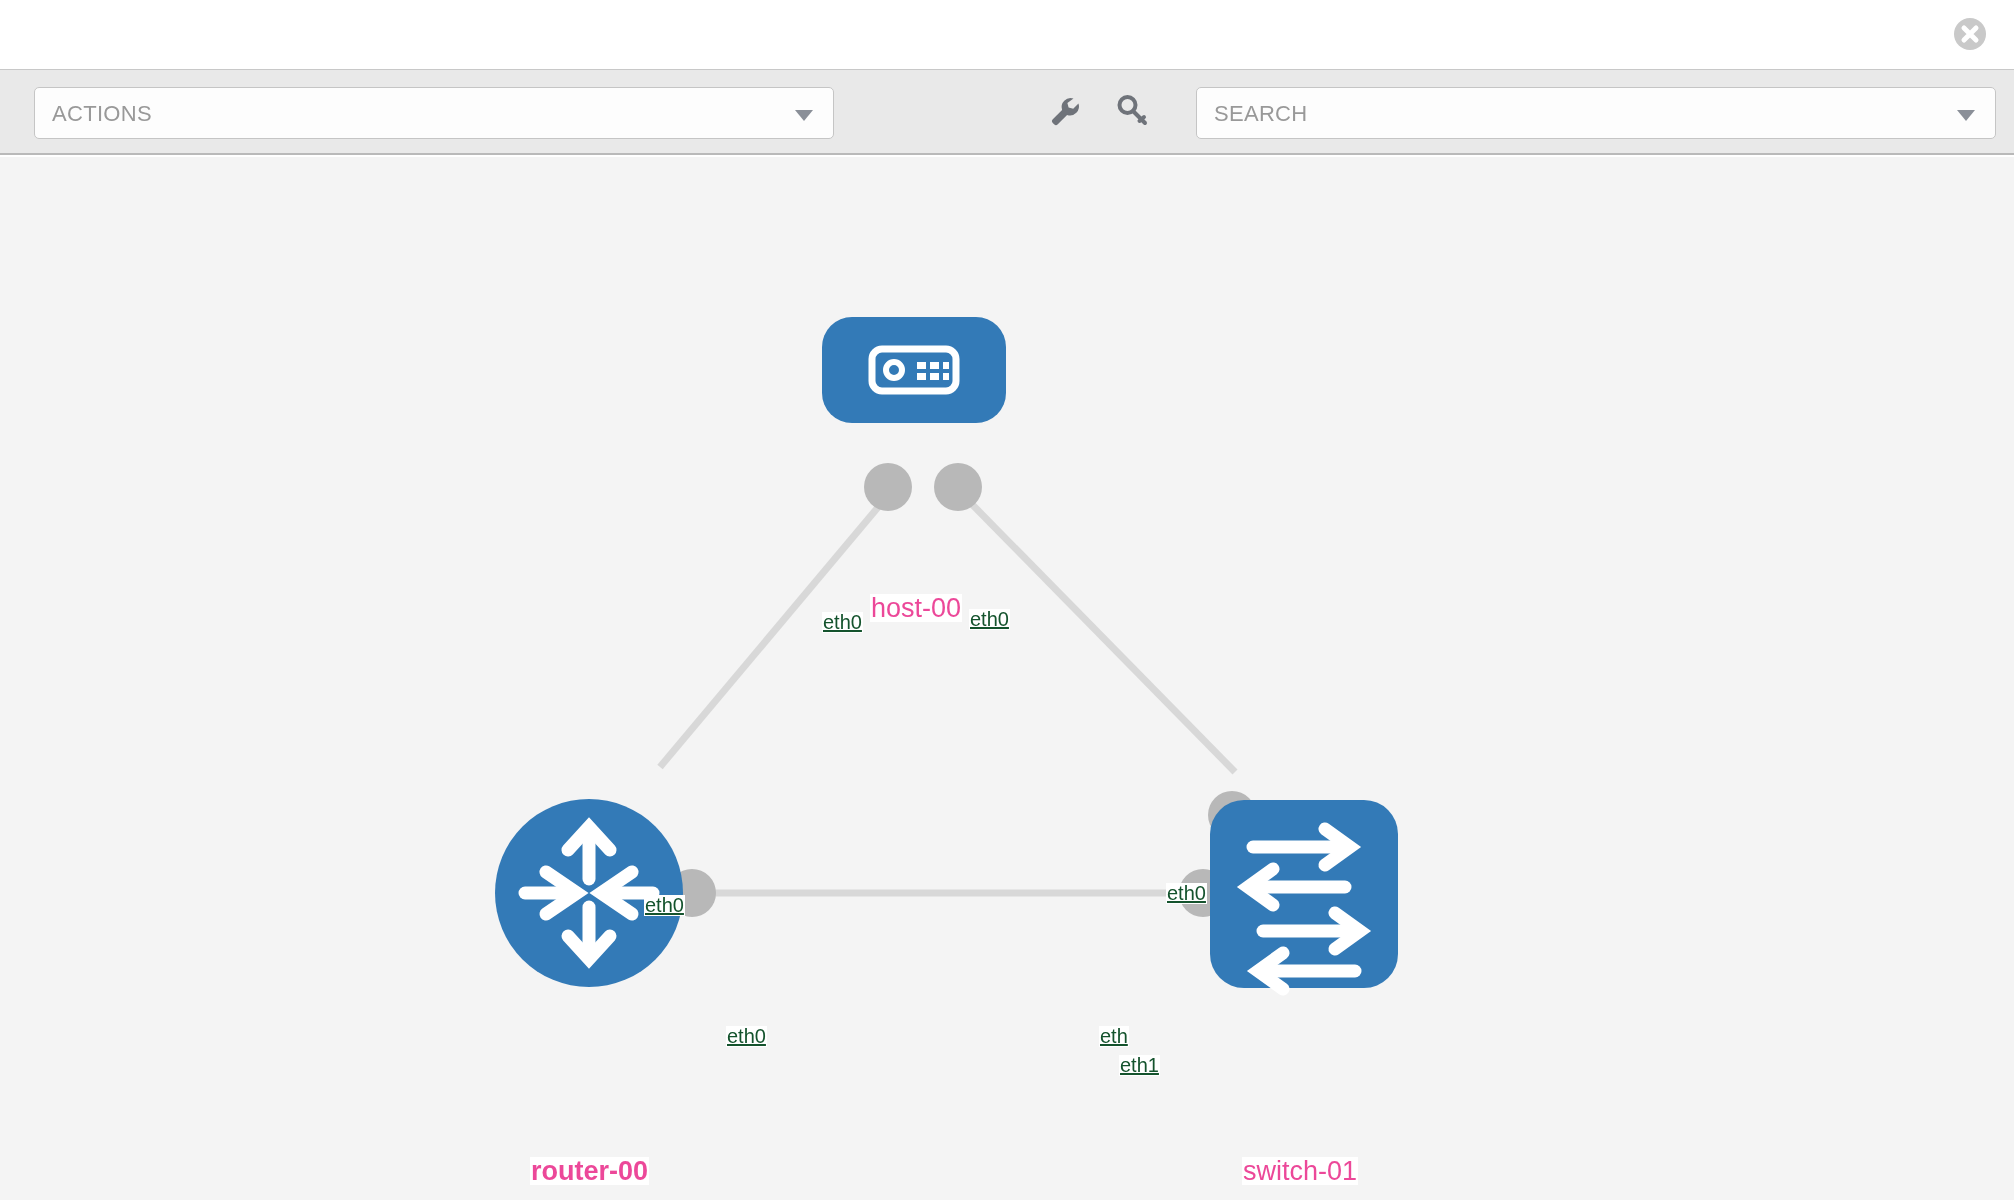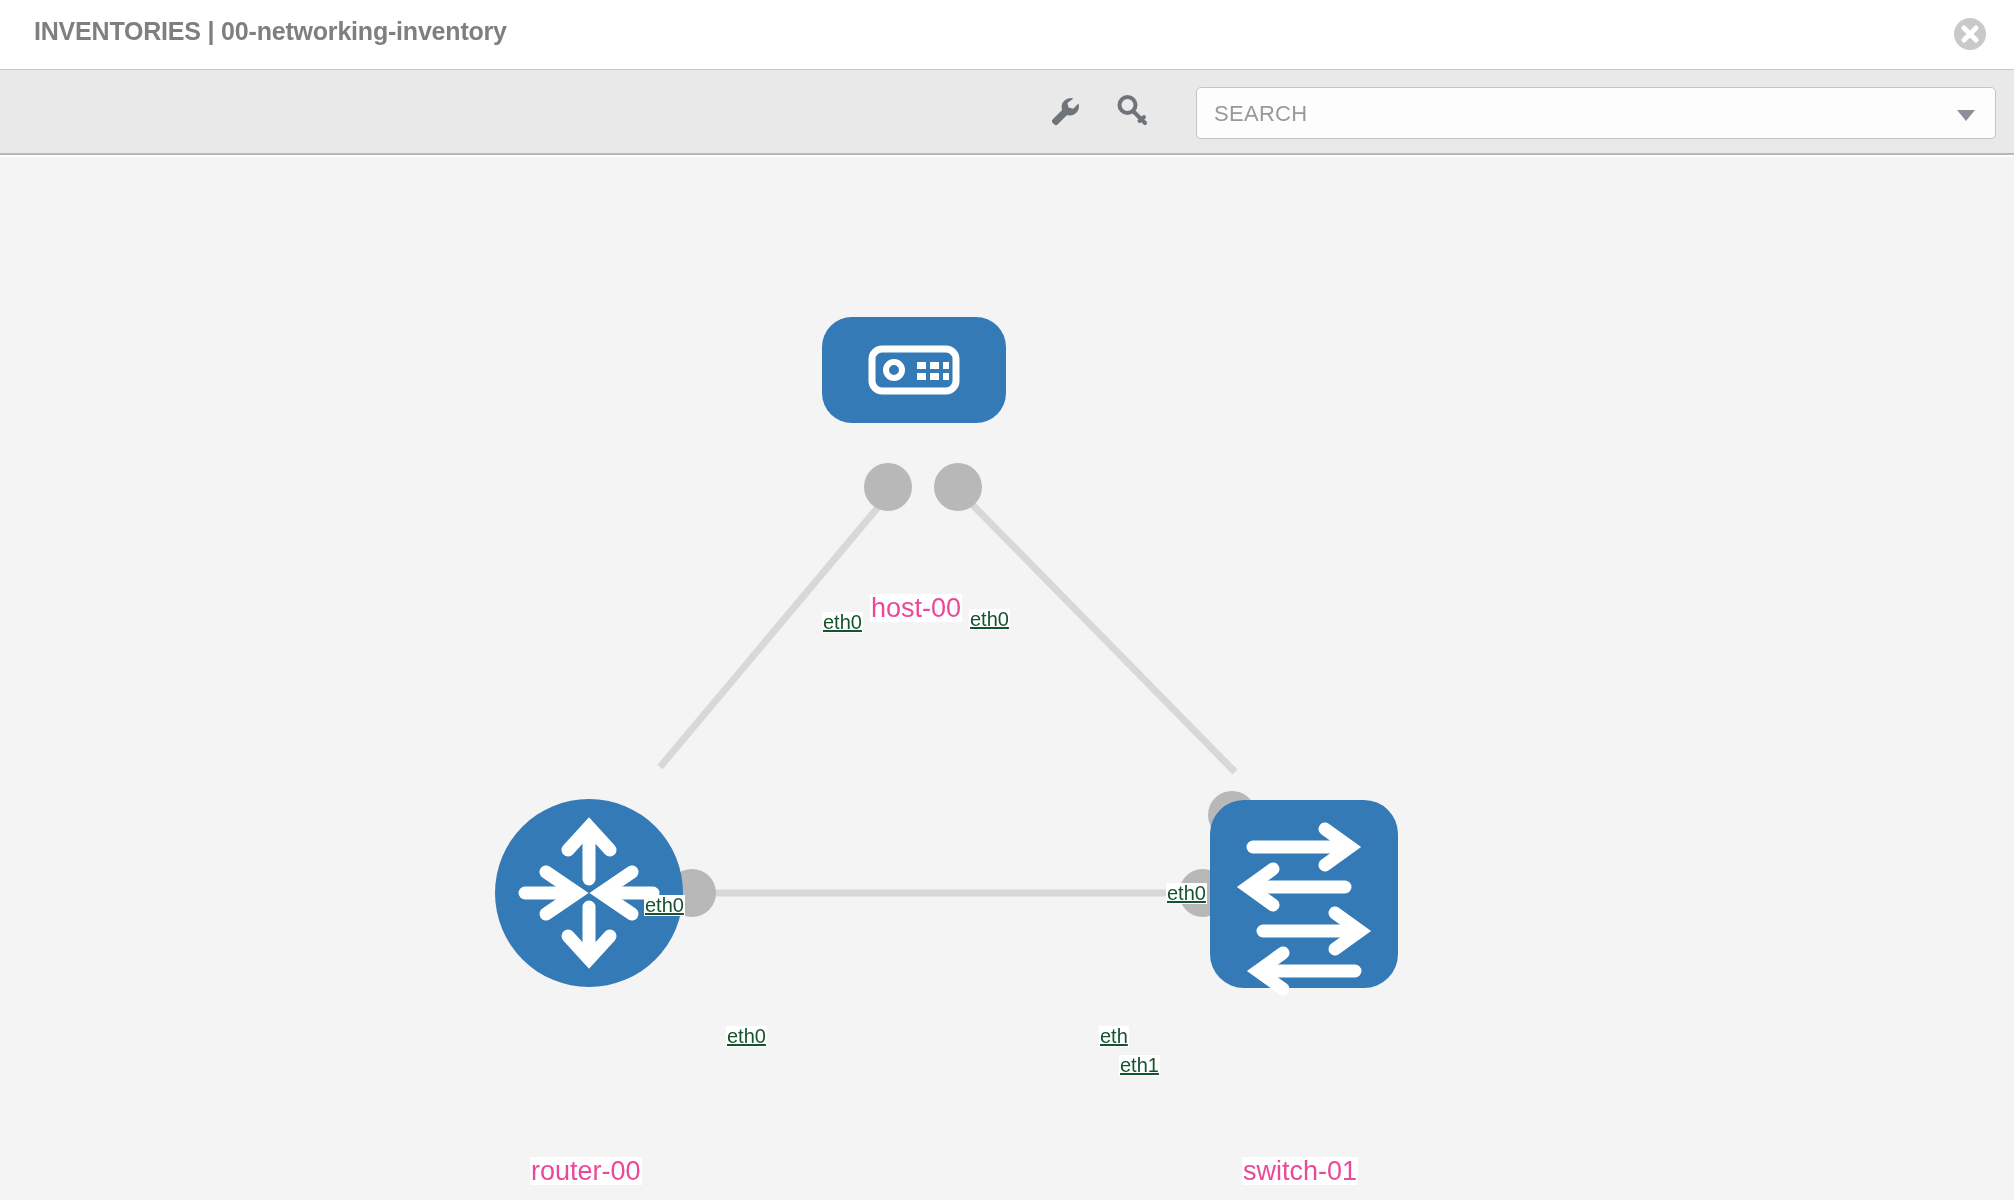--- a/index.html
+++ b/index.html
@@ -110,31 +110,34 @@
     white-space: nowrap;
     line-height: 1.05;
     padding: 0 1px;
     text-decoration: underline;
   }
 </style>
 </head>
 <body>
 
 <div class="header">
-  <div class="header-title">INVENTORIES | 00-networking-inventory</div>
   <div class="close-btn">
     <svg width="36" height="36" viewBox="0 0 36 36">
       <circle cx="18" cy="18" r="16" fill="#c9c9c9"></circle>
       <path d="M12 12 L24 24 M24 12 L12 24" stroke="#ffffff" stroke-width="5" stroke-linecap="round"></path>
     </svg>
   </div>
 </div>
 
 <div class="toolbar">
 
+  <div class="actions-select">
+    <span class="actions-label">ACTIONS</span>
+    <span class="caret"></span>
+  </div>
 
   <div class="tool-icon wrench">
     <svg width="38" height="38" viewBox="0 0 38 38">
       <path d="M27.5 6.5 a9 9 0 0 0 -11.4 11.4 L6.8 27.2 a2.6 2.6 0 0 0 0 3.7 l1.3 1.3 a2.6 2.6 0 0 0 3.7 0 l9.3 -9.3 a9 9 0 0 0 11.4 -11.4 l-5.3 5.3 -4.6 -1.2 -1.2 -4.6 z" fill="#6f737a"></path>
     </svg>
   </div>
 
   <div class="tool-icon key">
     <svg width="38" height="38" viewBox="0 0 38 38">
       <circle cx="13.5" cy="13" r="8" fill="none" stroke="#6f737a" stroke-width="4"></circle>
@@ -216,16 +219,16 @@
   <div class="node-label" style="left:870px; top:437px;">host-00</div>
   <div class="edge-label" style="left:969px; top:452px;">eth0</div>
 
   <div class="edge-label" style="left:644px; top:738px;">eth0</div>
   <div class="edge-label" style="left:1166px; top:726px;">eth0</div>
 
   <div class="edge-label" style="left:726px; top:869px;">eth0</div>
   <div class="edge-label" style="left:1099px; top:869px;">eth</div>
   <div class="edge-label" style="left:1119px; top:898px;">eth1</div>
 
-  <div class="node-label" style="left:530px; top:1000px;">router-00</div>
+  <div class="node-label" style="left:530px; top:1000px;font-weight:bold;">router-00</div>
   <div class="node-label" style="left:1242px; top:1000px;">switch-01</div>
 
 </div>
 
 </body></html>

